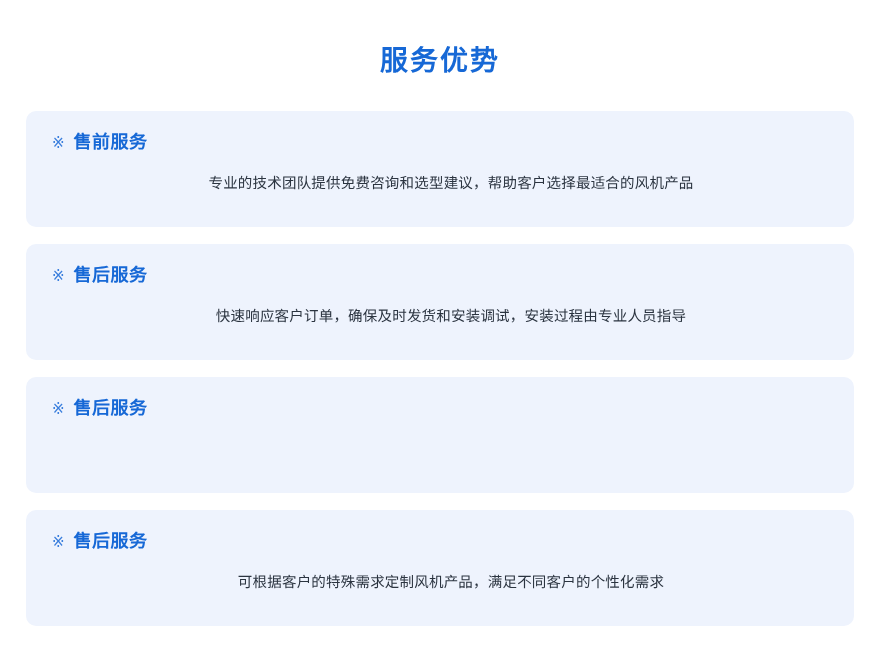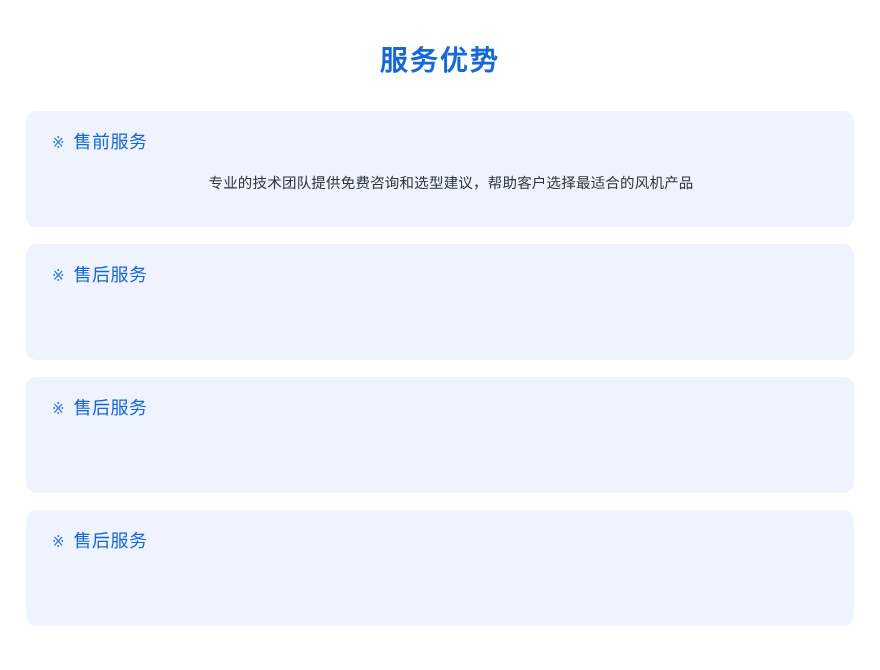--- a/index.html
+++ b/index.html
@@ -52,21 +52,21 @@
   .card-mark {
     color: #3b7fdd;
     font-size: 15px;
     line-height: 1;
     position: relative;
     top: 1px;
   }
   .card-title {
     color: #1668d6;
     font-size: 18px;
-    font-weight: normal;
+    font-weight: bold;
     letter-spacing: 0.5px;
     line-height: 1;
   }
   .card-desc {
     margin-top: 21px;
     margin-left: 22px;
     color: #2b3440;
     font-size: 14.5px;
     line-height: 1.6;
     letter-spacing: 0.2px;
@@ -88,30 +88,32 @@
         <span class="card-title">售前服务</span>
       </div>
       <div class="card-desc">专业的技术团队提供免费咨询和选型建议，帮助客户选择最适合的风机产品</div>
     </div>
 
     <div class="card">
       <div class="card-head">
         <span class="card-mark">※</span>
         <span class="card-title">售后服务</span>
       </div>
+      <div class="card-desc">快速响应客户订单，确保及时发货和安装调试，安装过程由专业人员指导</div>
     </div>
 
     <div class="card">
       <div class="card-head">
         <span class="card-mark">※</span>
         <span class="card-title">售后服务</span>
       </div>
     </div>
 
     <div class="card">
       <div class="card-head">
         <span class="card-mark">※</span>
         <span class="card-title">售后服务</span>
       </div>
+      <div class="card-desc">可根据客户的特殊需求定制风机产品，满足不同客户的个性化需求</div>
     </div>
 
   </div>
 </div>
 
 </body></html>

